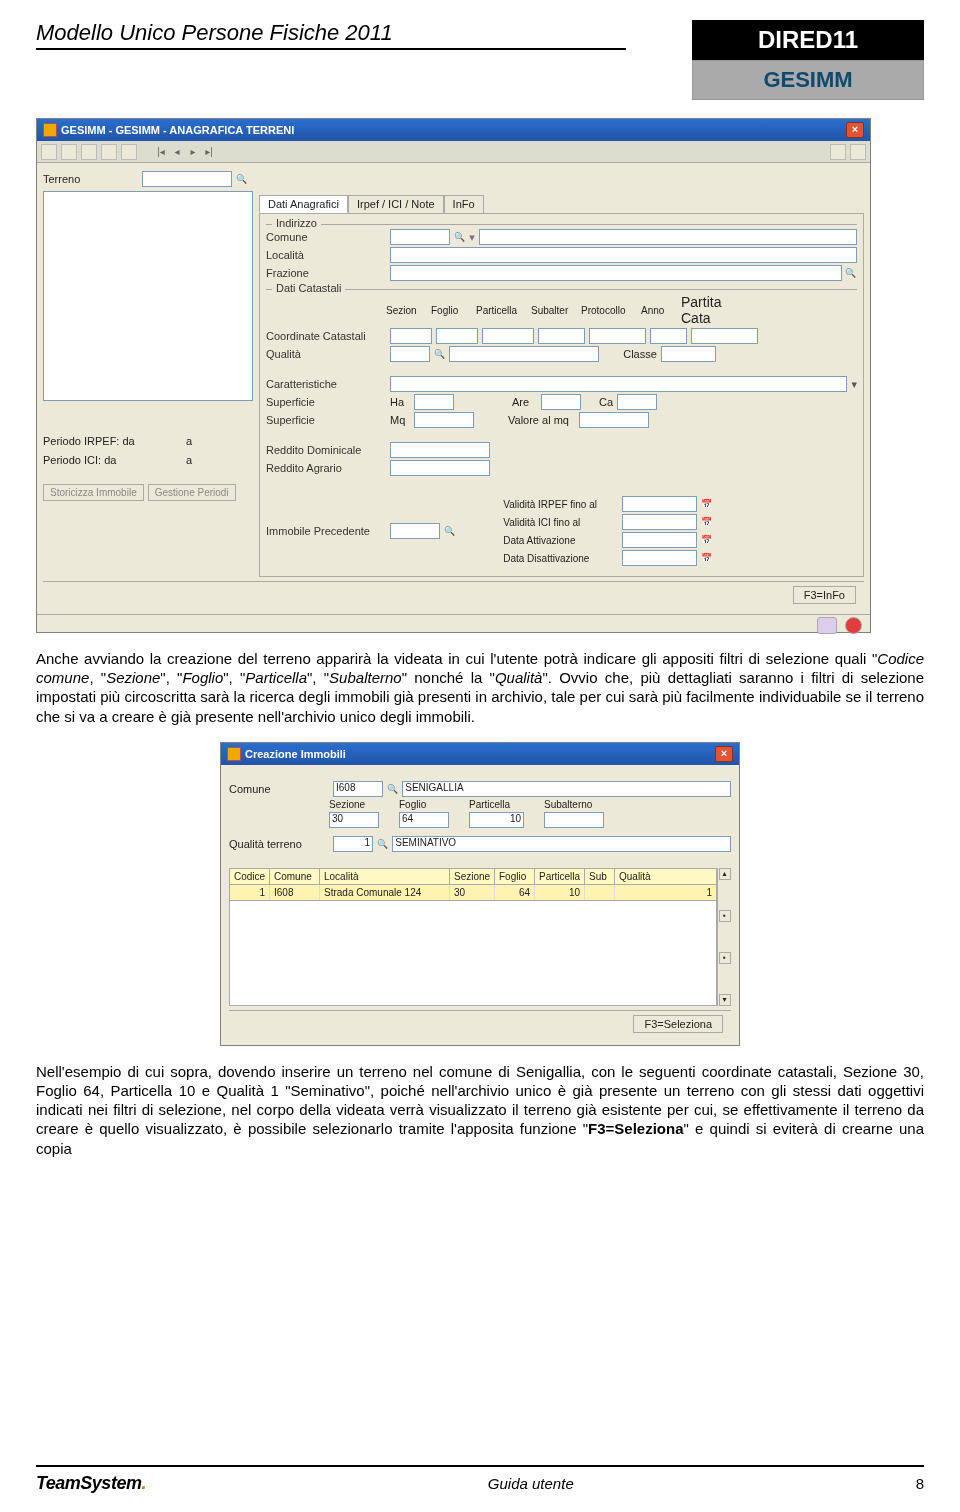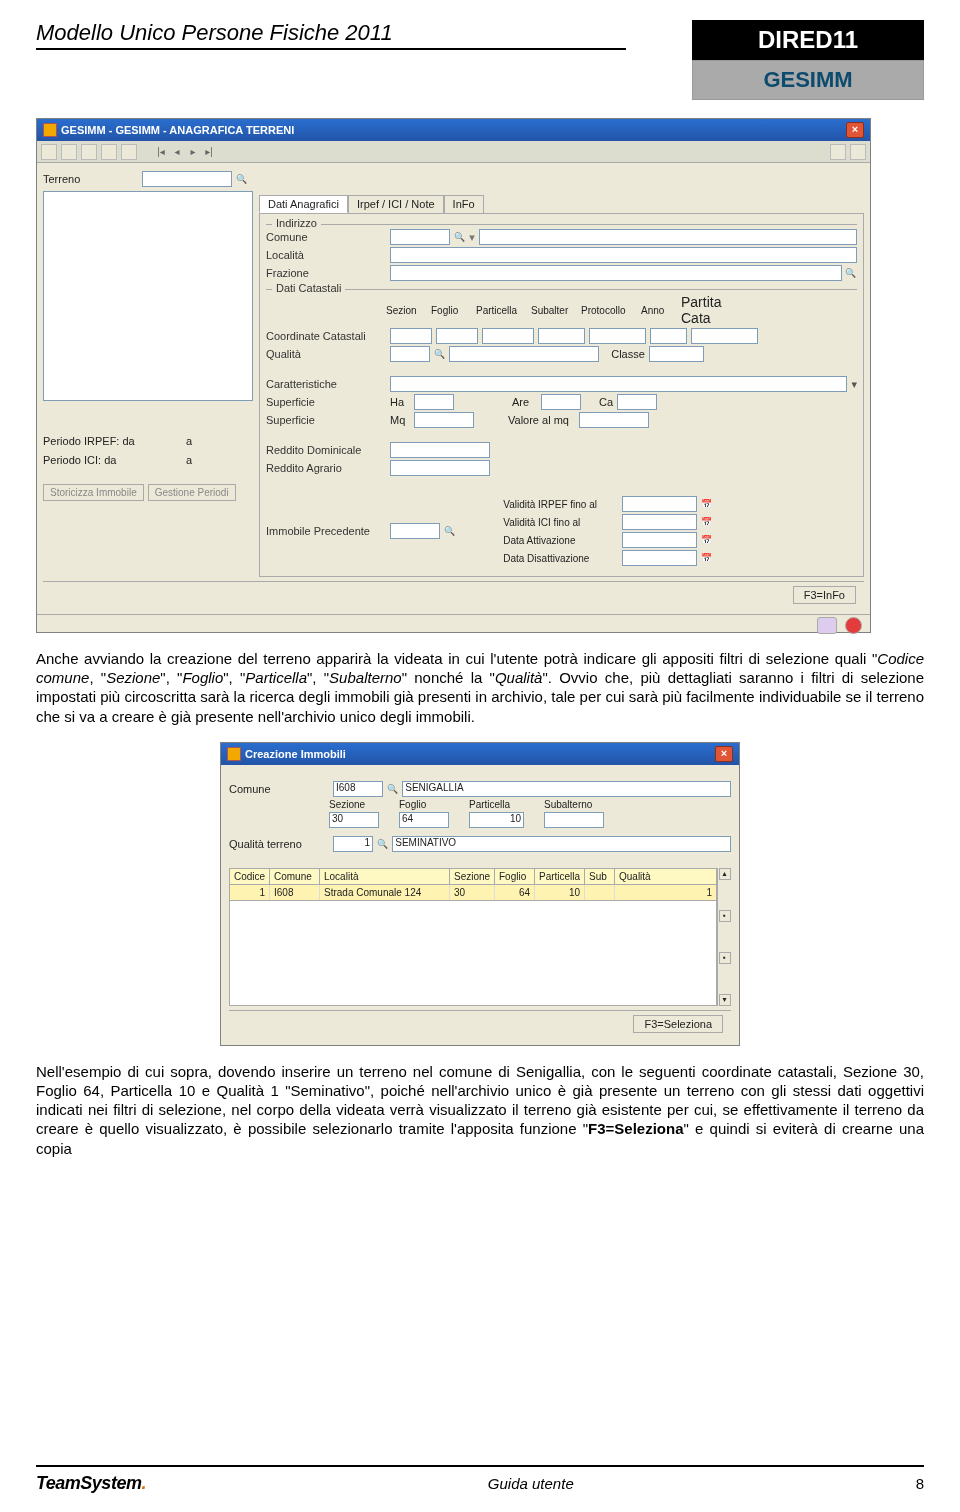--- a/index.html
+++ b/index.html
@@ -176,21 +176,21 @@
             <div class="fld" style="width:47px"></div>
             <div class="fld" style="width:57px"></div>
             <div class="fld" style="width:37px"></div>
             <div class="fld" style="width:67px"></div>
           </div>
           <div class="row">
                 <span class="lab">Qualità</span>
                 <div class="fld" style="width:40px"></div>
                 <span class="mag">🔍</span>
                 <div class="fld" style="width:150px"></div>
-                <span style="margin-left:8px">Classe</span>
+                <span style="margin-left:20px">Classe</span>
                 <div class="fld" style="width:55px"></div>
               </div>
           <div style="height:10px"></div>
           <div class="row">
                 <span class="lab">Caratteristiche</span>
                 <div class="fld" style="flex:1"></div>
                 <span style="color:#555">▾</span>
               </div>
           <div class="row">
                 <span class="lab">Superficie</span>

